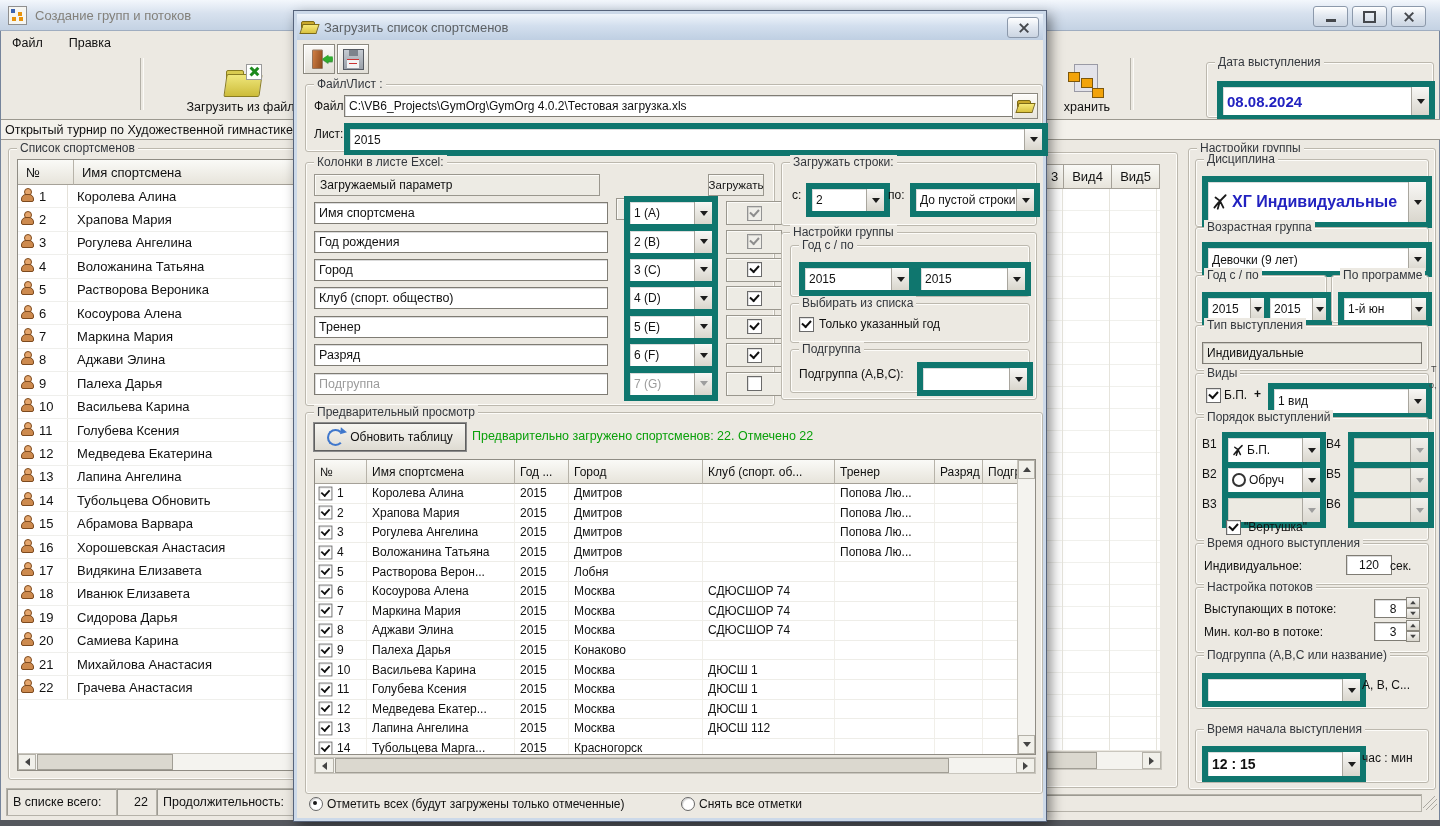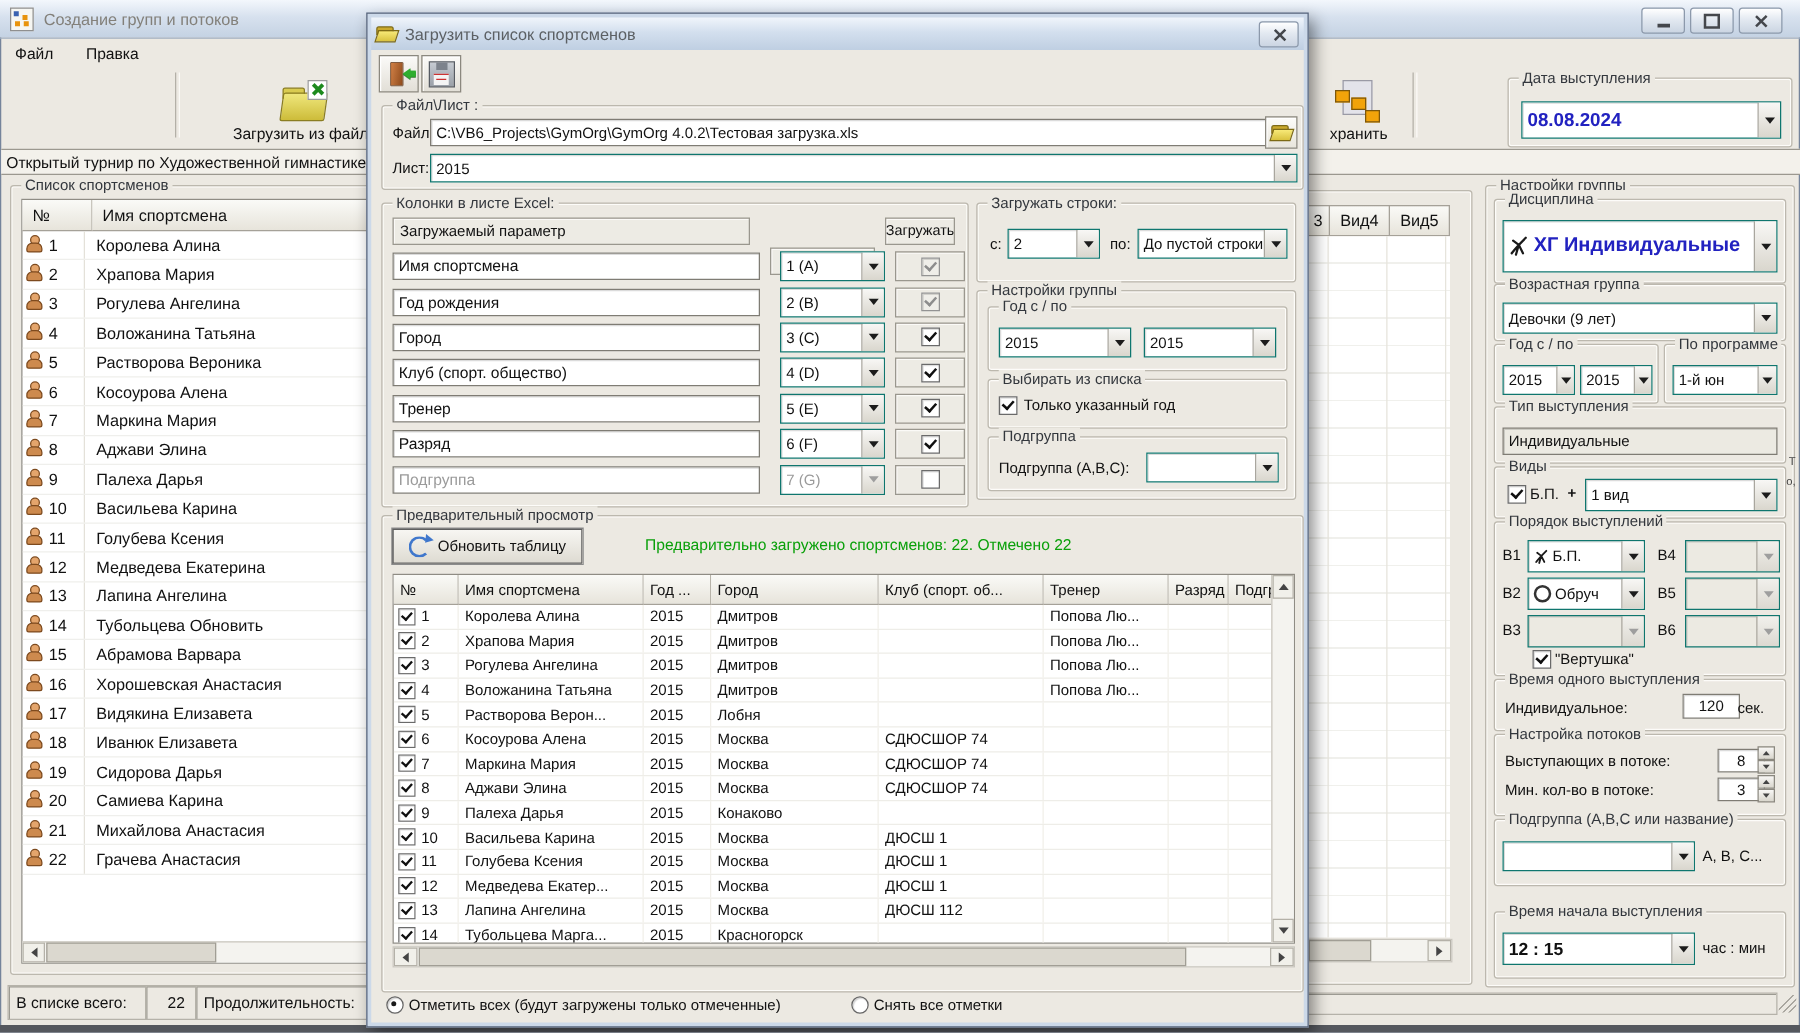--- a/index.html
+++ b/index.html
@@ -69,21 +69,21 @@
   .person{position:relative;width:13px;height:14px;display:inline-block;}
   .person::before{content:'';position:absolute;top:0;left:3px;width:6px;height:6px;border-radius:50%;background:#e4a56c;border:1px solid #7d4a1e;}
   .person::after{content:'';position:absolute;bottom:0;left:0px;width:11px;height:6px;border-radius:5px 5px 2px 2px;background:#cd8a4e;border:1px solid #7d4a1e;}
   
   .hoop{width:10px;height:10px;border:2px solid #333;border-radius:50%;display:inline-block;}
   
   .gb{position:absolute;border:1px solid #bcb8ae;border-radius:3px;box-shadow:inset 0 0 0 1px #fdfcf9;}
   .gb>.cap{position:absolute;top:-8px;left:8px;background:#ece9e2;padding:0 3px;white-space:nowrap;color:#33373d;}
   .tbox{background:#fff;border:1px solid #7f7c74;box-shadow:inset 1px 1px 0 rgba(0,0,0,.14);display:flex;align-items:center;padding:0 4px;white-space:nowrap;overflow:hidden;}
   .tbox.ro{background:#eceae2;}
-  .combo{background:#fff;border:1px solid #0f766e;box-shadow:inset 1px 1px 0 rgba(0,0,0,.14);display:flex;align-items:stretch;overflow:hidden;}
+  .combo{background:#fff;border:6px solid #0f766e;box-shadow:inset 1px 1px 0 rgba(0,0,0,.14);display:flex;align-items:stretch;overflow:hidden;}
   .combo .txt{flex:1;display:flex;align-items:center;padding:0 4px;white-space:nowrap;overflow:hidden;}
   .combo .btn{width:17px;background:linear-gradient(#f8f7f5,#d9d6cd);border-left:1px solid #a9a69e;display:flex;align-items:center;justify-content:center;flex:none;}
   .arr{width:0;height:0;border-left:4px solid transparent;border-right:4px solid transparent;border-top:5px solid #1c1c1c;}
   .combo.dis{background:#eceae2;} .combo.dis .arr{border-top-color:#9e9e9e;} .combo.dis .btn{background:linear-gradient(#f1f0ec,#dcd9d1);}
   .cb{width:13px;height:13px;background:#fff;border:1px solid #6a6a6a;box-shadow:inset 1px 1px 0 rgba(0,0,0,.12);position:relative;flex:none;display:inline-block;}
   .cb.checked::after,.cb.locked::after{content:'';position:absolute;left:2px;top:2px;width:7px;height:4px;border-left:2px solid #101010;border-bottom:2px solid #101010;transform:rotate(-48deg);}
   .cb.locked{background:#efeee9;border-color:#939393;}
   .cb.locked::after{border-color:#8d8d8d;}
   .radio{width:12px;height:12px;border:1px solid #666;border-radius:50%;background:#fff;box-shadow:inset 1px 1px 1px rgba(0,0,0,.18);position:relative;flex:none;display:inline-block;}
   .radio.sel::after{content:'';position:absolute;left:3px;top:3px;width:4px;height:4px;border-radius:50%;background:#1a1a1a;}
@@ -813,21 +813,21 @@
           </div>
         </div>
       </div>
 
       <div class="gb" style="left:8px;top:372px;width:736px;height:380px;">
         <span class="cap cap2">Предварительный просмотр</span>
         <div class="pushbtn" style="position:absolute;left:8px;top:10px;width:150px;height:26px;">
           <span class="refresh"></span>
           <span>Обновить таблицу</span>
         </div>
-        <span class="lbl green" style="left:166px;top:16px;font-size:12.5px;margin-left:44px;">Предварительно загружено спортсменов: 22. Отмечено 22</span>
+        <span class="lbl green" style="left:166px;top:16px;font-size:12.5px;">Предварительно загружено спортсменов: 22. Отмечено 22</span>
 
         <div class="pv-table">
           <div class="pv-head">
 
               <span class="ph">№</span>
 
               <span class="ph">Имя спортсмена</span>
 
               <span class="ph">Год ...</span>
 

